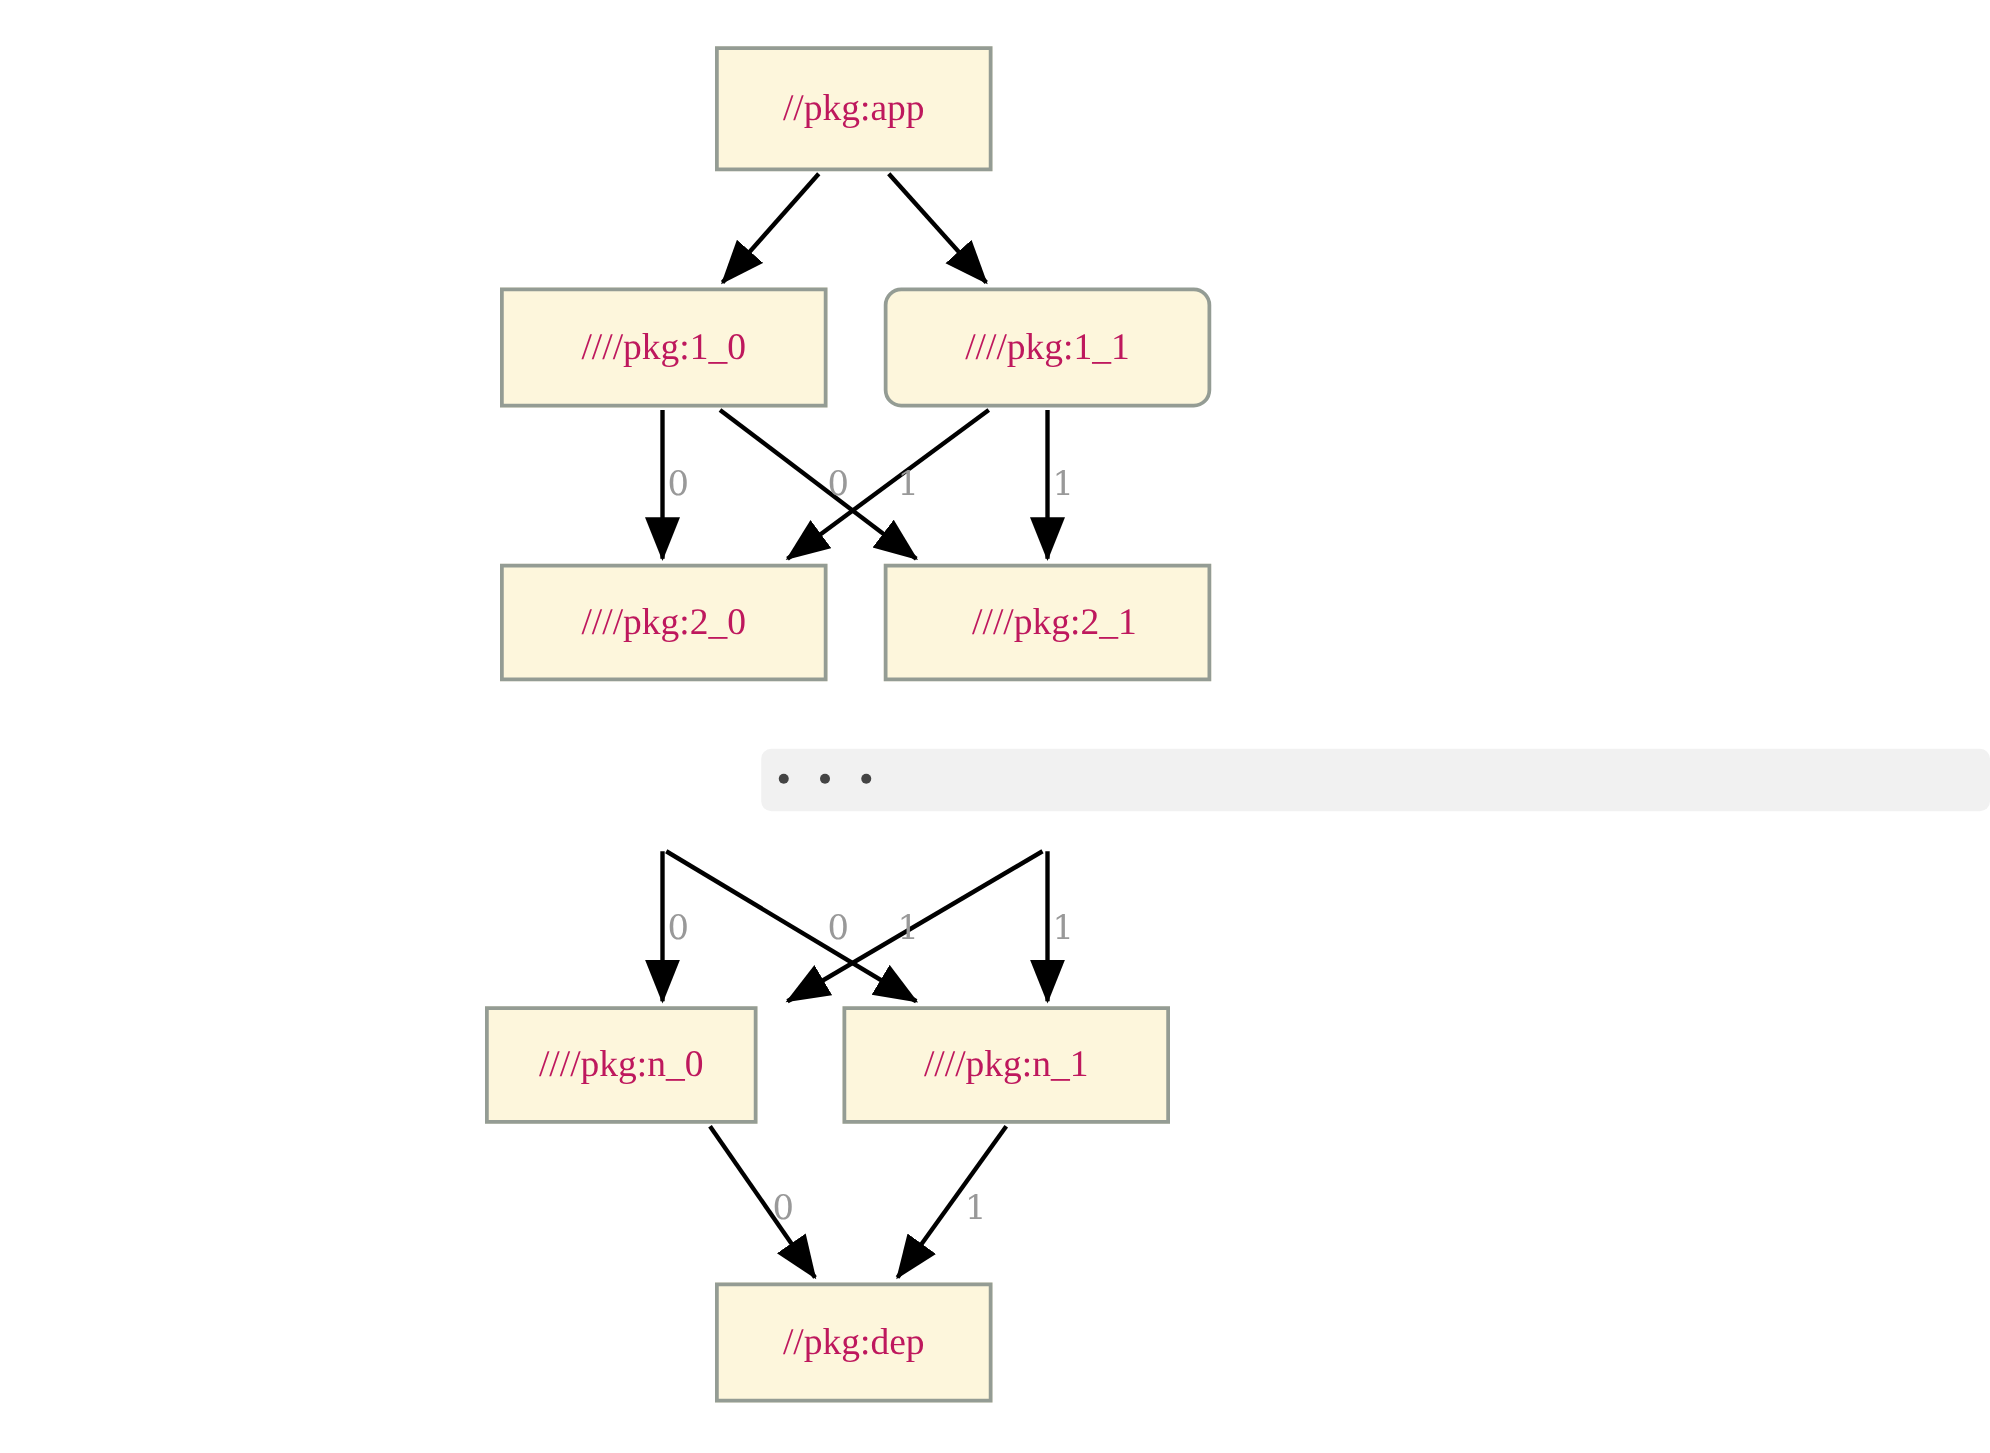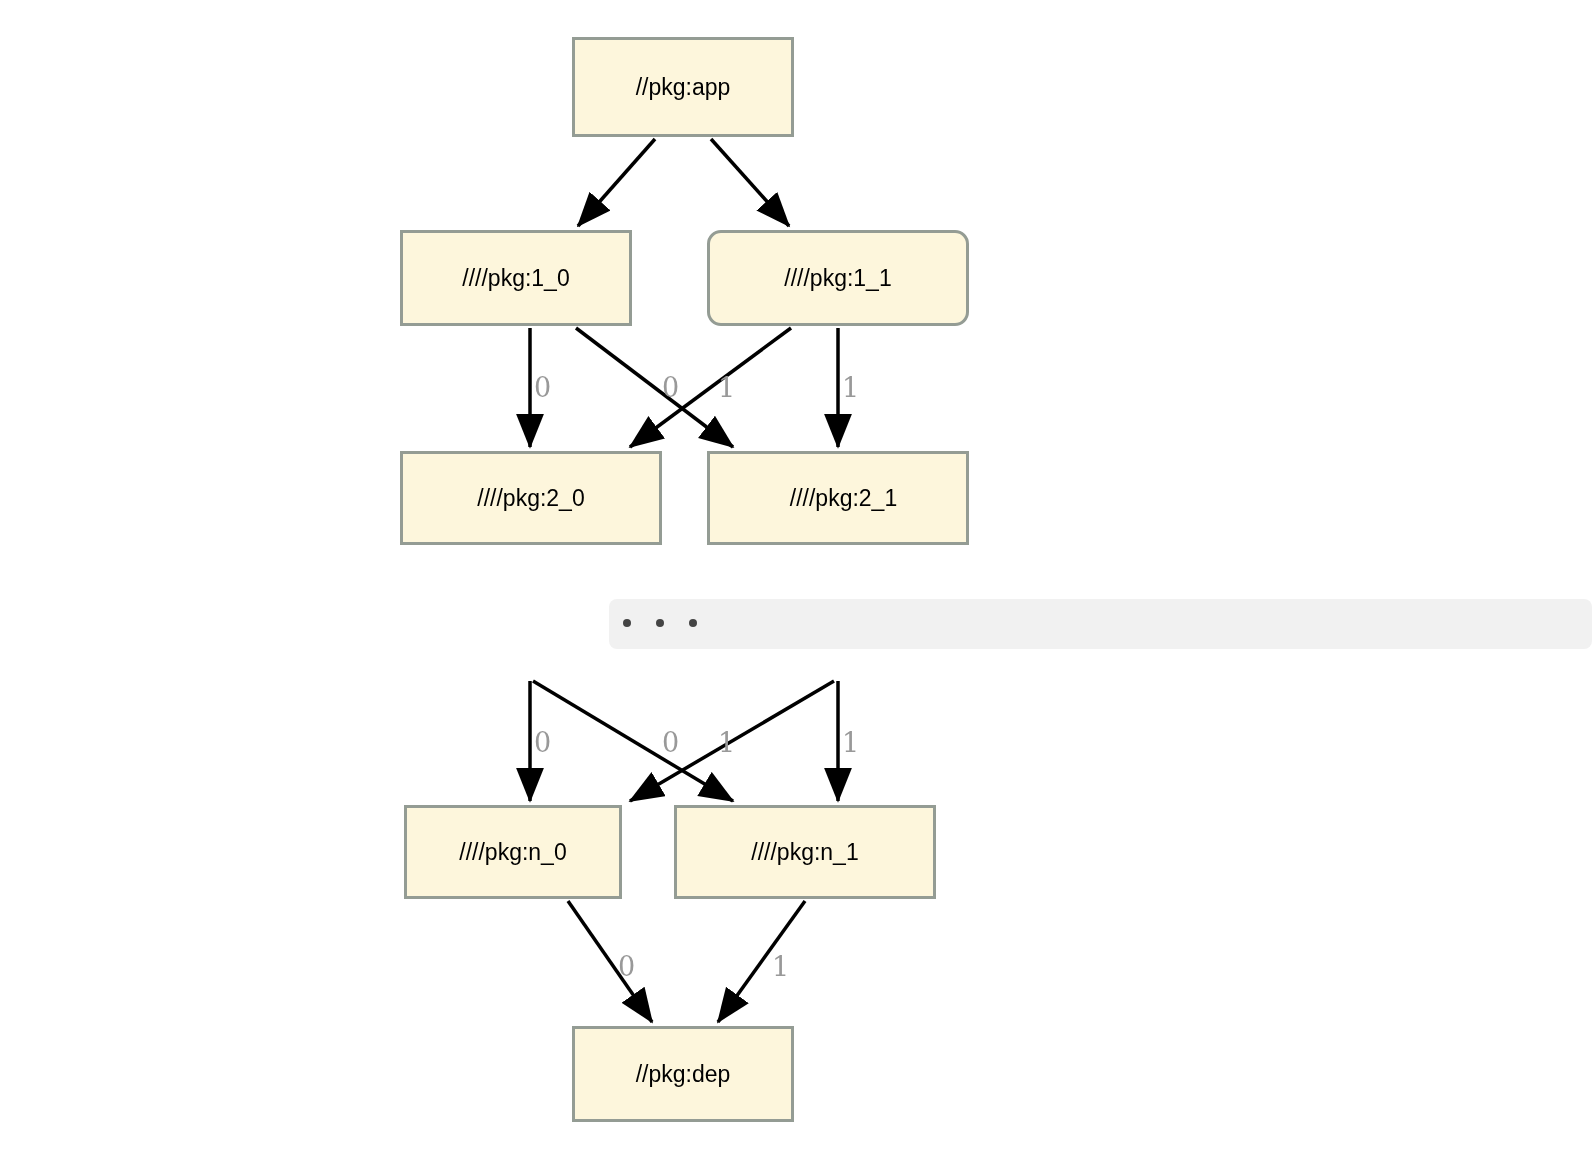--- a/index.html
+++ b/index.html
@@ -26,23 +26,23 @@
   .node-box {
     position: absolute;
     box-sizing: border-box;
     background: #fdf6dc;
     border: 3px solid #949c94;
     display: flex;
     align-items: center;
     justify-content: center;
   }
   .node-label {
-    font-family: Liberation Sans, sans-serif;
-    font-size: 23px;
-    color: #000000;
+    font-family: Liberation Serif, serif;
+    font-size: 30px;
+    color: #be185d;
     letter-spacing: 0px;
     white-space: nowrap;
   }
 
   .ellipsis-band {
     position: absolute;
     background: #f1f1f1;
     border-radius: 8px;
     display: flex;
     align-items: flex-end;
@@ -91,33 +91,33 @@
         <line x1="838" y1="681" x2="838" y2="801" stroke="#000000" stroke-width="3.5" marker-end="url(#arrowhead)"></line>
         <line x1="568" y1="901" x2="652" y2="1022" stroke="#000000" stroke-width="3.5" marker-end="url(#arrowhead)"></line>
         <line x1="805" y1="901" x2="718" y2="1022" stroke="#000000" stroke-width="3.5" marker-end="url(#arrowhead)"></line>
       </g>
   </svg>
 
   <div id="nodes-group">
       <div class="node-box" style="left: 572px; top: 37px; width: 222px; height: 100px; background: rgb(253, 246, 220); border-color: rgb(148, 156, 148);">
         <span class="node-label">//pkg:app</span>
       </div>
-      <div class="node-box" style="left: 400px; top: 230px; width: 232px; height: 96px; background: rgb(253, 246, 220); border-color: rgb(148, 156, 148); align-items: center;">
+      <div class="node-box" style="left: 400px; top: 230px; width: 262px; height: 96px; background: rgb(253, 246, 220); border-color: rgb(148, 156, 148); align-items: center;">
         <span class="node-label">////pkg:1_0</span>
       </div>
       <div class="node-box" style="left: 707px; top: 230px; width: 262px; height: 96px; background: rgb(253, 246, 220); border-color: rgb(148, 156, 148); border-radius: 14px;">
         <span class="node-label">////pkg:1_1</span>
       </div>
       <div class="node-box" style="left: 400px; top: 451px; width: 262px; height: 94px; background: rgb(253, 246, 220); border-color: rgb(148, 156, 148);">
         <span class="node-label">////pkg:2_0</span>
       </div>
       <div class="node-box" style="left: 707px; top: 451px; width: 262px; height: 94px; background: rgb(253, 246, 220); border-color: rgb(148, 156, 148); padding-left: 11px;">
         <span class="node-label">////pkg:2_1</span>
       </div>
-      <div class="node-box" style="left: 404px; top: 805px; width: 218px; height: 94px; background: rgb(253, 246, 220); border-color: rgb(148, 156, 148);">
+      <div class="node-box" style="left: 388px; top: 805px; width: 218px; height: 94px; background: rgb(253, 246, 220); border-color: rgb(148, 156, 148);">
         <span class="node-label">////pkg:n_0</span>
       </div>
       <div class="node-box" style="left: 674px; top: 805px; width: 262px; height: 94px; background: rgb(253, 246, 220); border-color: rgb(148, 156, 148);">
         <span class="node-label">////pkg:n_1</span>
       </div>
       <div class="node-box" style="left: 572px; top: 1026px; width: 222px; height: 96px; background: rgb(253, 246, 220); border-color: rgb(148, 156, 148);">
         <span class="node-label">//pkg:dep</span>
       </div>
     </div>
   <div id="edge-labels-group">

